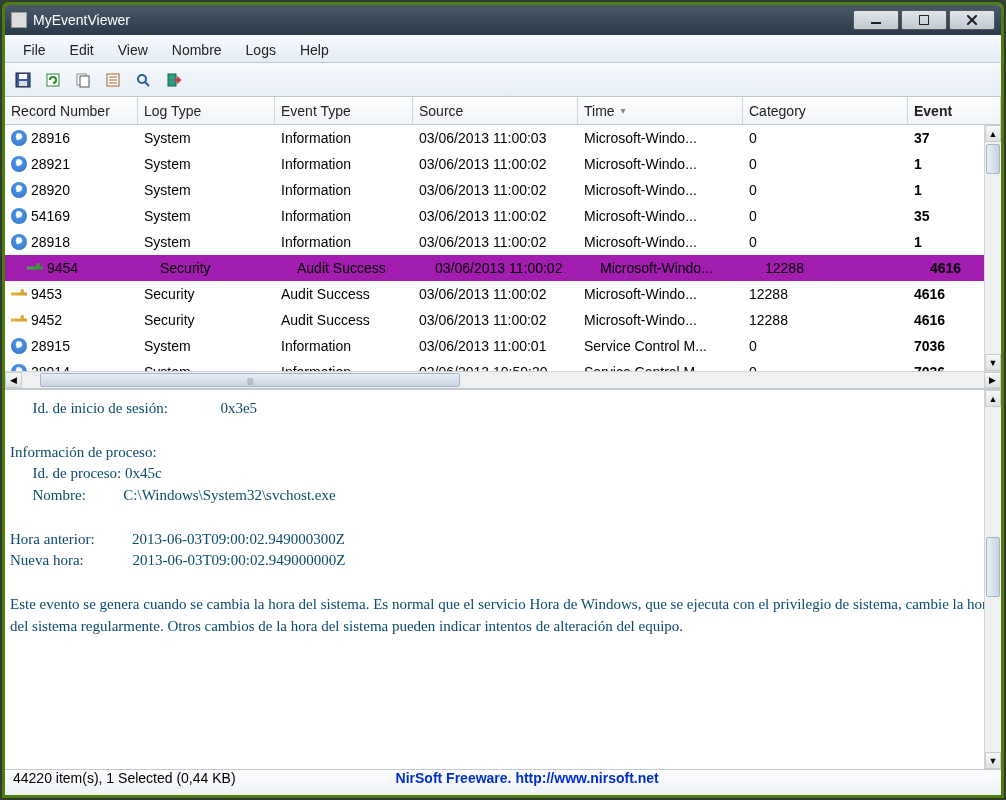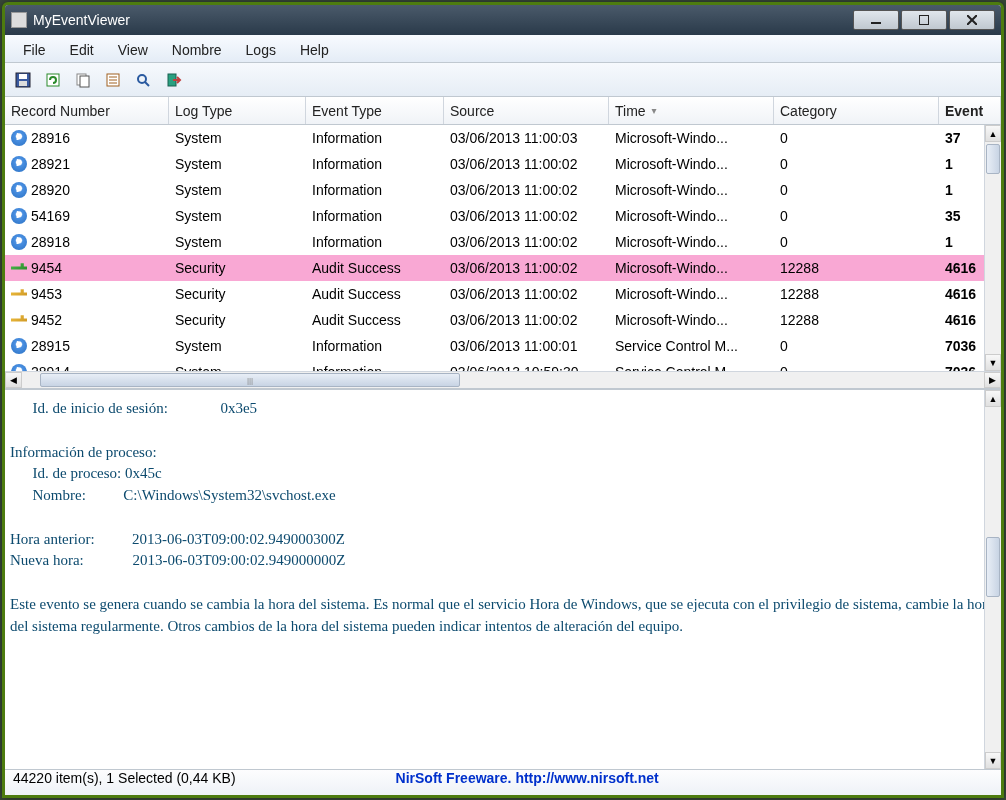--- a/index.html
+++ b/index.html
@@ -101,40 +101,40 @@
   padding: 4px 6px;
   font-size: 14px;
   color: #222;
   display: flex;
   align-items: center;
   overflow: hidden;
   white-space: nowrap;
   cursor: pointer;
 }
 .th .sort { margin-left: 6px; color: #888; font-size: 10px; }
-.col-rec { width: 164px; }
+.col-rec { width: 133px; }
 .col-log { width: 137px; }
 .col-evt { width: 138px; }
 .col-time { width: 165px; }
 .col-src { width: 165px; }
 .col-cat { width: 165px; }
 .col-eid { width: 50px; flex:1;font-weight:bold; }
 .table-body {
   flex: 1;
   overflow: hidden;
   position: relative;
 }
 .tr {
   display: flex;
   height: 26px;
   align-items: center;
   font-size: 14px;
   color: #000;
 }
-.tr.selected { background: #f9a8d4; }
+.tr.selected { background: #a21caf; padding-left: 16px; }
 .td {
   padding: 2px 6px;
   overflow: hidden;
   white-space: nowrap;
   text-overflow: ellipsis;
 }
 .td.col-rec { display: flex; align-items: center; gap: 4px; }
 .ic {
   width: 16px;
   height: 16px;

